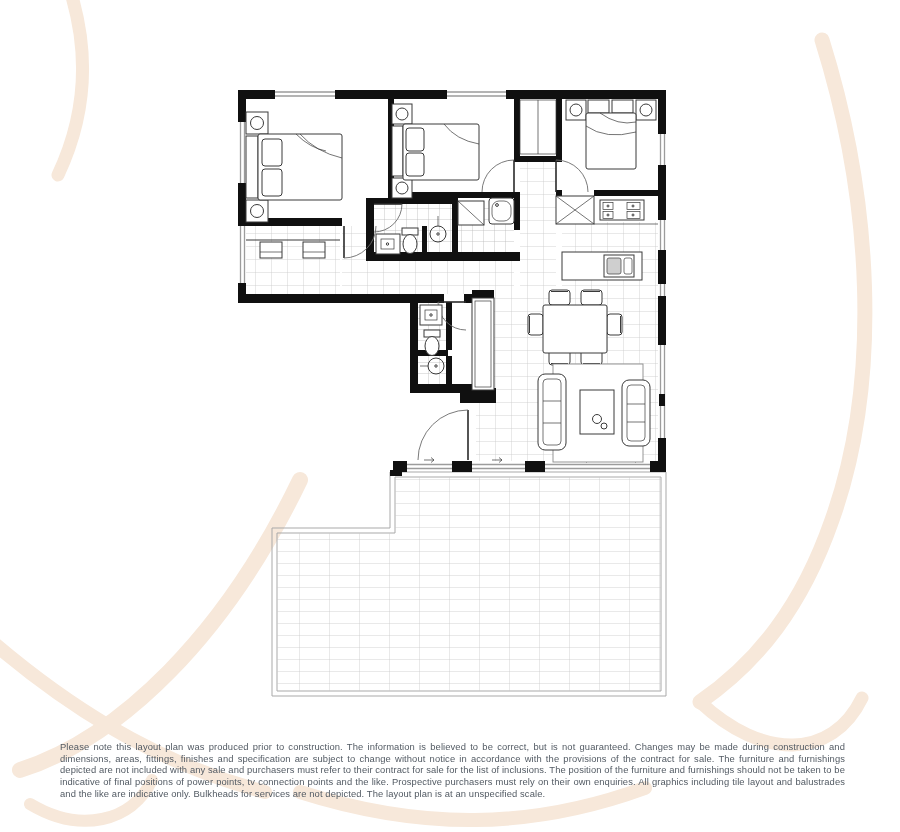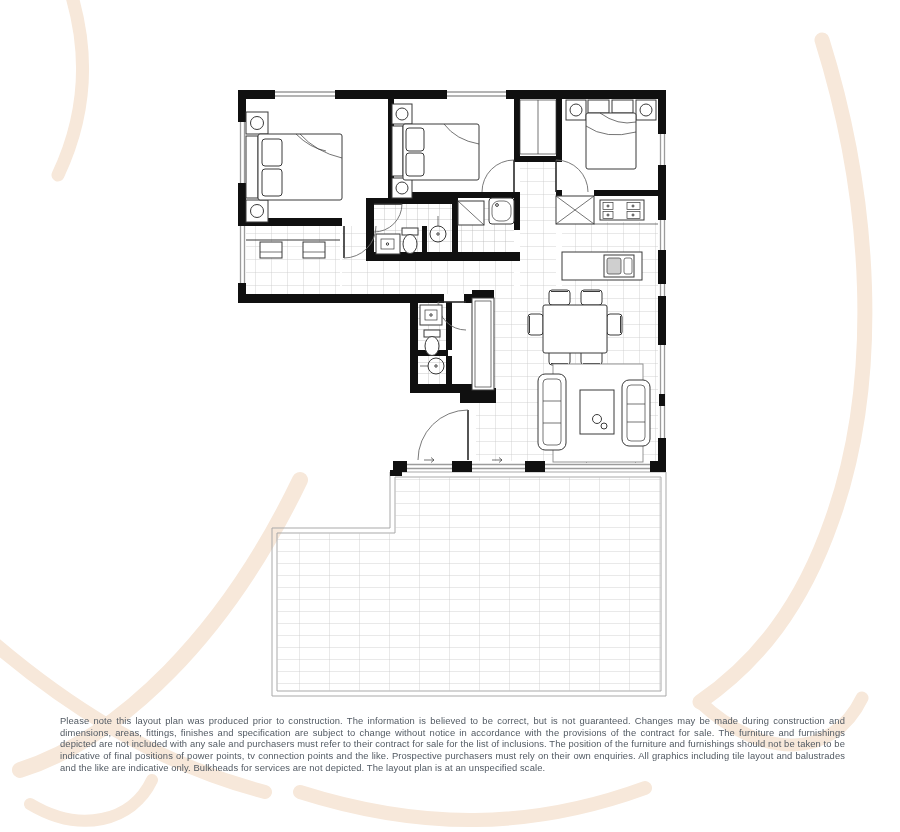--- a/index.html
+++ b/index.html
@@ -16,21 +16,21 @@
   .ttile{stroke:var(--tile,#c6c6c6);stroke-width:0.8;}
   .furn{fill:#ffffff;stroke:var(--furniture,#3a3a3a);stroke-width:1;}
   .furnl{fill:none;stroke:var(--furniture,#3a3a3a);stroke-width:1;}
   .thin{stroke-width:0.7;}
   .win{fill:none;stroke:var(--window,#9c9c9c);stroke-width:1.3;}
   .door{fill:none;stroke:#6b6b6b;stroke-width:0.9;}
   .leaf{stroke:#2a2a2a;stroke-width:1.6;}
   .terr{fill:none;stroke:var(--terrace-line,#a9a9a9);stroke-width:1;}
   .wm{fill:none;stroke:var(--watermark,#f7e8da);stroke-linecap:round;}
   #disclaimer{
-    position:absolute;left:60px;top:715px;width:785px;
+    position:absolute;left:60px;top:741px;width:785px;
     font-size:9.4px;line-height:11.7px;letter-spacing:0.1px;
     color:var(--disclaimer-text,#525a63);
     text-align:justify;
   }
 </style>
 </head>
 <body>
 
 <svg id="plan-svg" width="900" height="832" viewBox="0 0 900 832">
 

